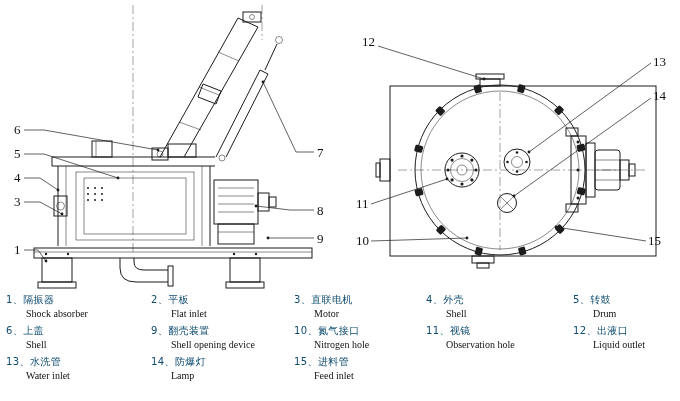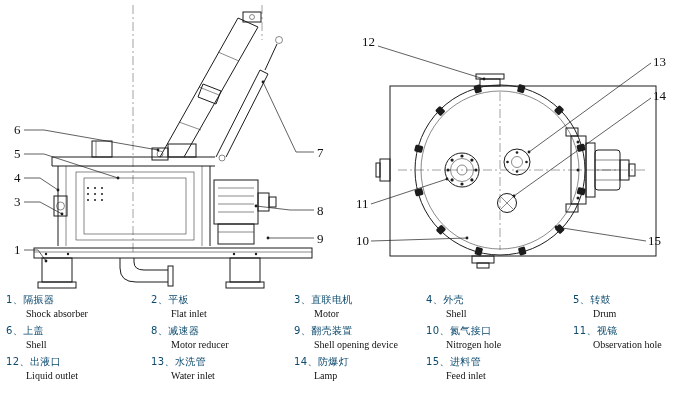--- a/index.html
+++ b/index.html
@@ -261,24 +261,20 @@
     </div>
     <div class="cell">
       <div class="zh"><span>5、</span><span>转鼓</span></div>
       <div class="en">Drum</div>
     </div>
     <div class="cell">
       <div class="zh"><span>6、</span><span>上盖</span></div>
       <div class="en">Shell</div>
     </div>
     <div class="cell">
-      <div class="zh"><span>8、</span><span>减速器</span></div>
-      <div class="en">Motor reducer</div>
-    </div>
-    <div class="cell">
       <div class="zh"><span>9、</span><span>翻壳装置</span></div>
       <div class="en">Shell opening device</div>
     </div>
     <div class="cell">
       <div class="zh"><span>10、</span><span>氮气接口</span></div>
       <div class="en">Nitrogen hole</div>
     </div>
     <div class="cell">
       <div class="zh"><span>11、</span><span>视镜</span></div>
       <div class="en">Observation hole</div>

